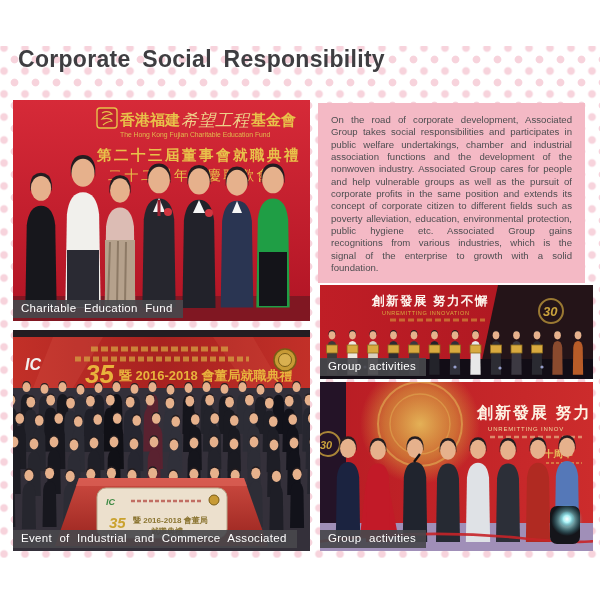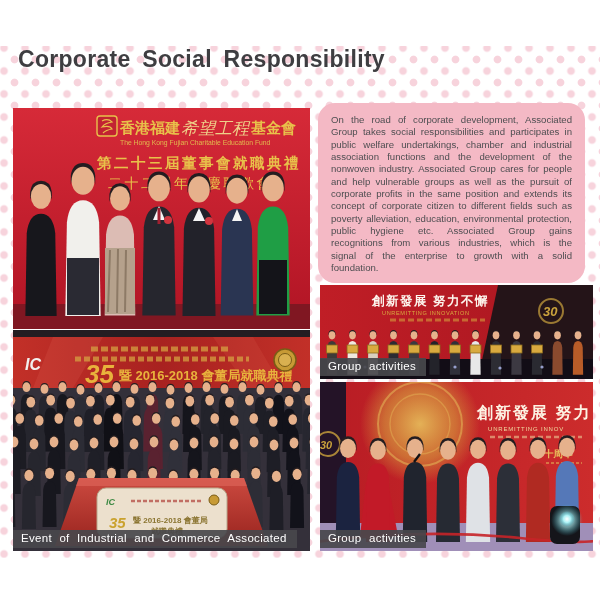--- a/index.html
+++ b/index.html
@@ -21,37 +21,36 @@
   }
 
   .page-title{
     position:absolute;left:18px;top:38px;
     font-size:23px;font-weight:bold;color:#3e3e41;
     letter-spacing:.3px;word-spacing:5px;
   }
 
   .photo{position:absolute;overflow:hidden;background:#222;}
   .photo svg{display:block;}
-  #photo1{left:13px;top:92px;width:297px;height:221px;margin-top:8px;}
+  #photo1{left:13px;top:92px;width:297px;height:221px;}
   #photo2{left:320px;top:277px;width:273px;height:94px;text-decoration:underline;}
   #photo3{left:13px;top:322px;width:297px;height:221px;}
   #photo4{left:320px;top:374px;width:273px;height:169px;text-align:center;}
 
   .caption{
     position:absolute;left:0;bottom:3px;
     background:rgba(72,72,76,.92);color:#ffffff;
     font-size:11.5px;letter-spacing:.3px;word-spacing:4px;
     padding:2px 10px 4px 8px;white-space:nowrap;
   }
 
   .intro-panel{
     position:absolute;left:318px;top:95px;width:267px;height:180px;
     background:#f4b9c5;box-sizing:border-box;
     padding:11px 13px;
-    border-radius:17px;
   }
   .intro-panel p{
     margin:0;font-size:9.6px;line-height:12.35px;color:#4e4e51;
     text-align:justify;word-spacing:1px;
   }
 
   svg text{font-family:"Liberation Sans","DejaVu Sans",sans-serif;}
   .hiddefs{position:absolute;width:0;height:0;overflow:hidden;}
 </style>
 </head>
@@ -126,20 +125,21 @@
         <rect x="246" y="152" width="28" height="54" fill="#141419"></rect>
 
         <polygon points="146,98 140,112 152,112" fill="#f5f5f5"></polygon>
         <rect x="144.5" y="100" width="3" height="16" fill="#a02030"></rect>
         <polygon points="186,100 180,113 192,113" fill="#f5f5f5"></polygon>
         <polygon points="224,101 219,113 229,113" fill="#f5f5f5"></polygon>
         <circle cx="155" cy="112" r="4" fill="#d2353f"></circle>
         <circle cx="196" cy="113" r="4" fill="#d2353f"></circle>
       </g>
     </svg>
+    <div class="caption">Charitable Education Fund</div>
   </div>
 
   <div class="intro-panel">
     <p>On the road of corporate development, Associated Group takes social responsibilities and participates in public welfare undertakings, chamber and industrial association functions and the development of the nonwoven industry. Associated Group cares for people and help vulnerable groups as well as the pursuit of corporate profits in the same position and extends its concept of corporate citizen to different fields such as poverty alleviation, education, environmental protection, public hygiene etc. Associated Group gains recognitions from various industries, which is the signal of the enterprise to growth with a solid foundation.</p>
   </div>
 
   <div class="photo" id="photo2">
     <svg width="273" height="94" viewBox="0 0 273 94">
       <defs>
         <linearGradient id="p2bg" x1="0" y1="0" x2="1" y2="0">

